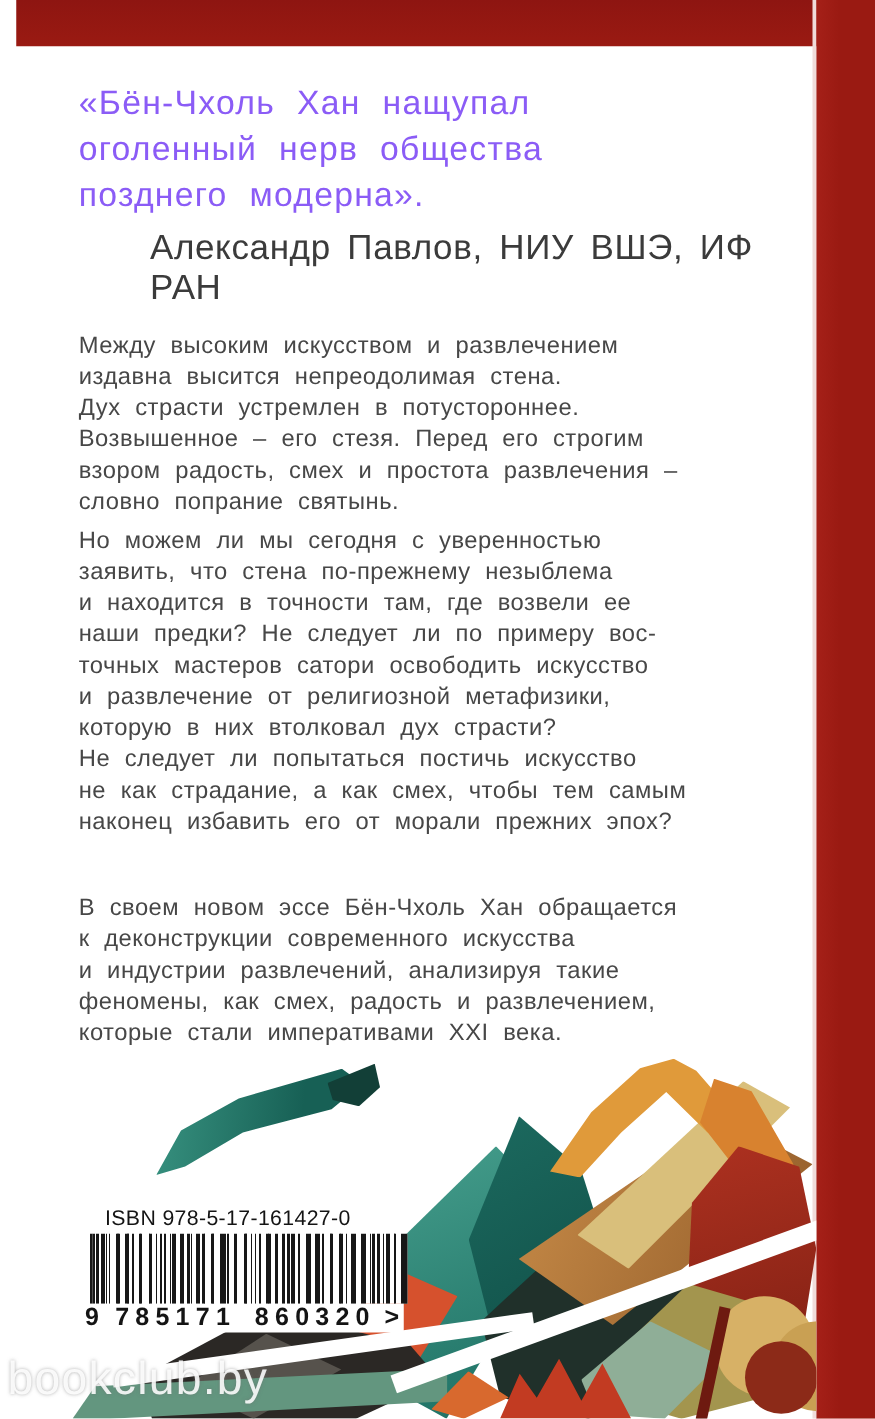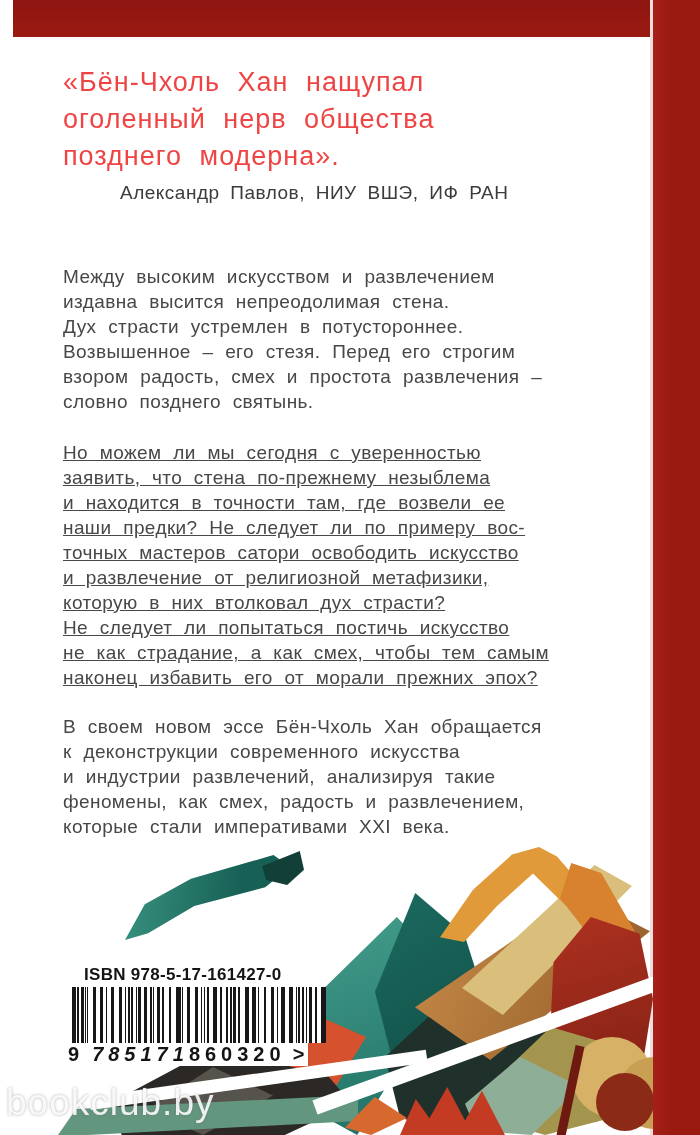--- a/index.html
+++ b/index.html
@@ -12,56 +12,56 @@
     position:absolute;left:13px;top:0;right:0;height:37px;
     background:linear-gradient(180deg,#8e1511,#9a1a12);
   }
   .band-right{
     position:absolute;top:0;right:0;width:47px;height:1135px;
     background:linear-gradient(90deg,#a52018,#9a1a12 40%);
     border-left:3px solid #f0dcda;
   }
   .quote{
     position:absolute;left:63px;top:64px;width:560px;
-    font-size:27px;line-height:37px;color:#ef4444;
+    font-size:27px;line-height:37px;color:#8b5cf6;
     letter-spacing:1px;word-spacing:9px;white-space:pre-line;
   }
   .attribution{
     position:absolute;left:120px;top:182px;width:500px;
-    font-size:19px;color:#3b3b3b;letter-spacing:.5px;word-spacing:5px;
+    font-size:28px;color:#3b3b3b;letter-spacing:.5px;word-spacing:5px;
   }
   .para{
     position:absolute;left:63px;width:585px;
     font-size:19px;line-height:25px;color:#474747;
     letter-spacing:.4px;word-spacing:6px;white-space:pre-line;
   }
   .p1{top:264px;}
-  .p2{top:440px;text-decoration:underline;}
+  .p2{top:420px;}
   .p3{top:714px;}
 
   
   .isbn-label{
     position:absolute;left:84px;top:965px;z-index:8;
-    font-size:17px;font-weight:bold;color:#141414;letter-spacing:.3px;
+    font-size:17px;font-weight:normal;color:#141414;letter-spacing:.3px;
   }
   .barcode{
     position:absolute;left:72px;top:987px;width:250px;height:56px;z-index:8;
     background-color:#ffffff;
     background-image:
       repeating-linear-gradient(90deg,#171717 0 2px,transparent 2px 7px,#171717 7px 10px,transparent 10px 13px,#171717 13px 14px,transparent 14px 19px),
       repeating-linear-gradient(90deg,transparent 0 3px,#171717 3px 5px,transparent 5px 11px,#171717 11px 12px,transparent 12px 17px);
     border-left:2px solid #171717;border-right:2px solid #171717;
   }
   .barcode-digits{
     position:absolute;left:68px;top:1043px;z-index:8;
     display:flex;align-items:baseline;
     font-size:20px;font-weight:bold;color:#141414;background:#fff;padding-right:4px;
   }
   .barcode-digits .d-lead{margin-right:13px;}
-  .barcode-digits .d-g1{letter-spacing:5px;font-style:italic;}
+  .barcode-digits .d-g1{letter-spacing:5px;margin-right:15px;}
   .barcode-digits .d-g2{letter-spacing:5px;}
   .barcode-digits .d-mark{margin-left:7px;font-weight:bold;}
 
   
   .art{position:absolute;left:0;top:845px;width:653px;height:290px;overflow:hidden;}
   .art div{position:absolute;}
   .sh-ribbon{left:125px;top:10px;width:165px;height:85px;
     background:linear-gradient(95deg,#37917f,#176055 70%);
     clip-path:polygon(0 100%,12% 58%,40% 28%,90% 0,100% 14%,85% 38%,42% 60%,14% 92%);}
   .sh-flagtip{left:262px;top:6px;width:42px;height:34px;background:#123f37;
@@ -129,21 +129,21 @@
   <div class="quote">«Бён-Чхоль Хан нащупал
 оголенный нерв общества
 позднего модерна».</div>
   <div class="attribution">Александр Павлов, НИУ ВШЭ, ИФ РАН</div>
 
   <div class="para p1">Между высоким искусством и развлечением
 издавна высится непреодолимая стена.
 Дух страсти устремлен в потустороннее.
 Возвышенное – его стезя. Перед его строгим
 взором радость, смех и простота развлечения –
-словно позднего святынь.</div>
+словно попрание святынь.</div>
   <div class="para p2">Но можем ли мы сегодня с уверенностью
 заявить, что стена по-прежнему незыблема
 и находится в точности там, где возвели ее
 наши предки? Не следует ли по примеру вос-
 точных мастеров сатори освободить искусство
 и развлечение от религиозной метафизики,
 которую в них втолковал дух страсти?
 Не следует ли попытаться постичь искусство
 не как страдание, а как смех, чтобы тем самым
 наконец избавить его от морали прежних эпох?</div>

